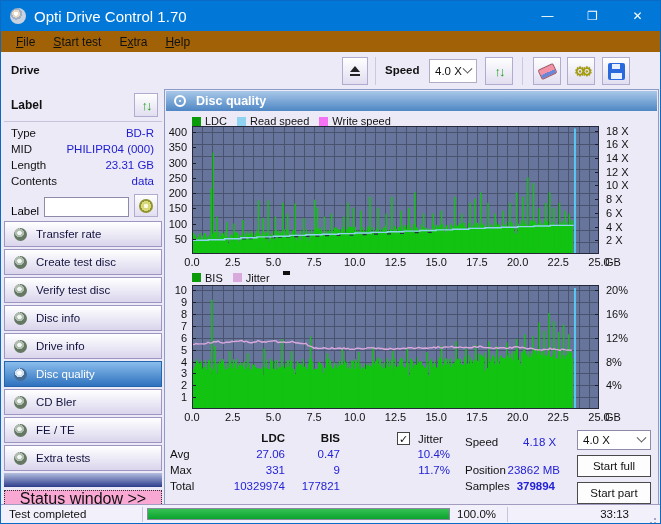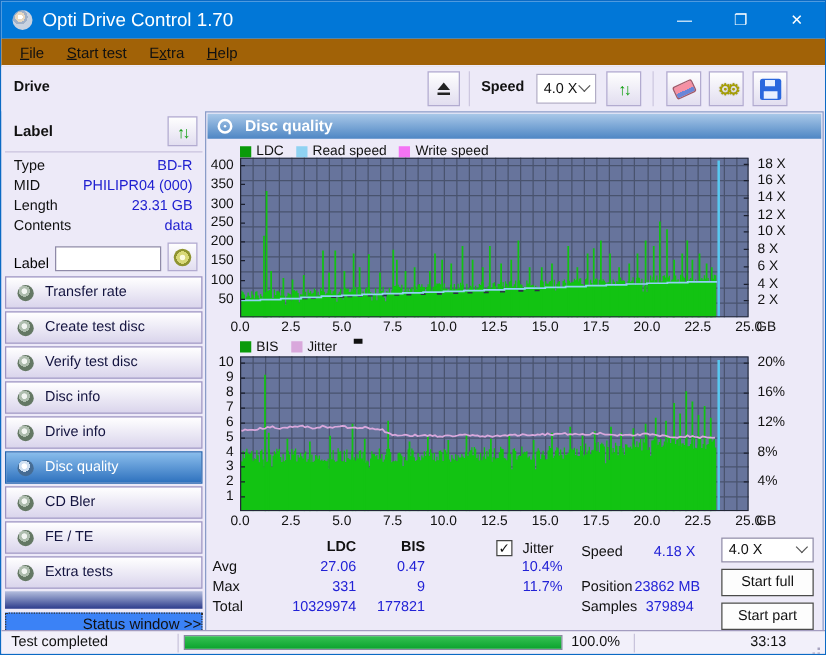--- a/index.html
+++ b/index.html
@@ -46,21 +46,21 @@
   .label-row{display:flex;align-items:flex-end;padding-left:7px;height:28px;gap:5px;font-size:11.5px;}
   .label-input{width:85px;height:20px;border:1px solid #8f8aa8;background:#fff;font-size:11px;padding:0 3px;font-family:"Liberation Sans",sans-serif;}
   .cd-btn{width:24px;height:23px;border:1px solid #b2abd0;background:linear-gradient(#fefefe,#e2def0);display:flex;align-items:center;justify-content:center;}
   .cd-gold{width:14px;height:14px;border-radius:50%;background:radial-gradient(circle at 50% 50%,#fbfbe0 0 2px,#d8d878 2.5px 5px,#8f9430 5px 7px);}
   .nav{margin-top:4px;}
   .navbtn{position:relative;height:26px;margin-bottom:2px;border:1px solid #9d95c2;background:linear-gradient(#ffffff,#dad5ec);display:flex;align-items:center;padding-left:9px;gap:9px;font-size:11.5px;color:#13133f;}
   .navbtn.sel{background:linear-gradient(#8abdec,#2f72be);border-color:#2565ae;color:#fff;}
   .cd{width:13px;height:13px;border-radius:50%;background:radial-gradient(circle at 42% 38%,#f2f5f2 0 2px,#aebdae 2.5px 4.5px,#647864 4.5px 6.5px);flex:0 0 auto;}
   .navbtn.sel .cd{background:radial-gradient(circle at 42% 38%,#ffffff 0 2px,#cfe0f2 2.5px 4.5px,#466c94 4.5px 6.5px);}
   .nav-grad{height:14px;margin-top:2px;background:linear-gradient(#b4bede,#2c3c8c);}
-  .statuswin-btn{margin-top:3px;height:18px;border:1px dotted #333;background:#3b82f6;text-align:right;line-height:16px;font-size:12px;color:#111;}
+  .statuswin-btn{margin-top:3px;height:18px;border:1px dotted #333;background:#f9a8d4;text-align:center;line-height:16px;font-size:16px;color:#111;}
   
   .mainpanel{position:absolute;left:163px;top:88px;width:495px;height:416px;border:1px solid #8a9cc8;background:#EDEAF8;}
   .panel-head{position:absolute;left:1px;top:1px;right:1px;height:20px;background:linear-gradient(#a9c8e8,#4e86c4);display:flex;align-items:center;padding-left:8px;gap:10px;}
   .panel-head .t{color:#fff;font-weight:bold;font-size:12.5px;}
   .cd-white{width:12px;height:12px;border-radius:50%;border:2px solid #fff;position:relative;}
   .cd-white:before{content:"";position:absolute;left:3px;top:3px;width:2px;height:2px;border-radius:50%;background:#fff;}
   .legend{position:absolute;display:flex;align-items:center;gap:10px;font-size:11px;color:#111;}
   .legend .sq{width:9px;height:9px;display:inline-block;margin-right:4px;vertical-align:-1px;}
   .legend .item{display:flex;align-items:center;}
   .lmark{width:7px;height:4px;background:#111;margin-left:3px;margin-bottom:9px;}
@@ -354,21 +354,21 @@
 
       <span class="cell" style="left:5px;top:52px;">Total</span>
       <span class="cell num r" style="left:45px;top:52px;width:75px;">10329974</span>
       <span class="cell num r" style="left:125px;top:52px;width:50px;">177821</span>
 
       <span class="cell" style="left:300px;top:8px;">Speed</span>
       <span class="cell num" style="left:358px;top:8px;">4.18 X</span>
       <span class="cell" style="left:300px;top:36px;">Position</span>
       <span class="cell num r" style="left:335px;top:36px;width:60px;">23862 MB</span>
       <span class="cell" style="left:300px;top:52px;">Samples</span>
-      <span class="cell num r" style="left:335px;top:52px;width:55px;">379894</span>
+      <span class="cell num r" style="left:335px;top:52px;width:55px;font-weight:bold;">379894</span>
 
       <div class="wcombo" style="left:412px;top:2px;width:74px;">
         <span>4.0 X</span>
         <span class="chev"></span>
       </div>
       <div class="pbtn" style="left:412px;top:27px;width:74px;">Start full</div>
       <div class="pbtn" style="left:412px;top:54px;width:74px;">Start part</div>
     </div>
   </div>
 

